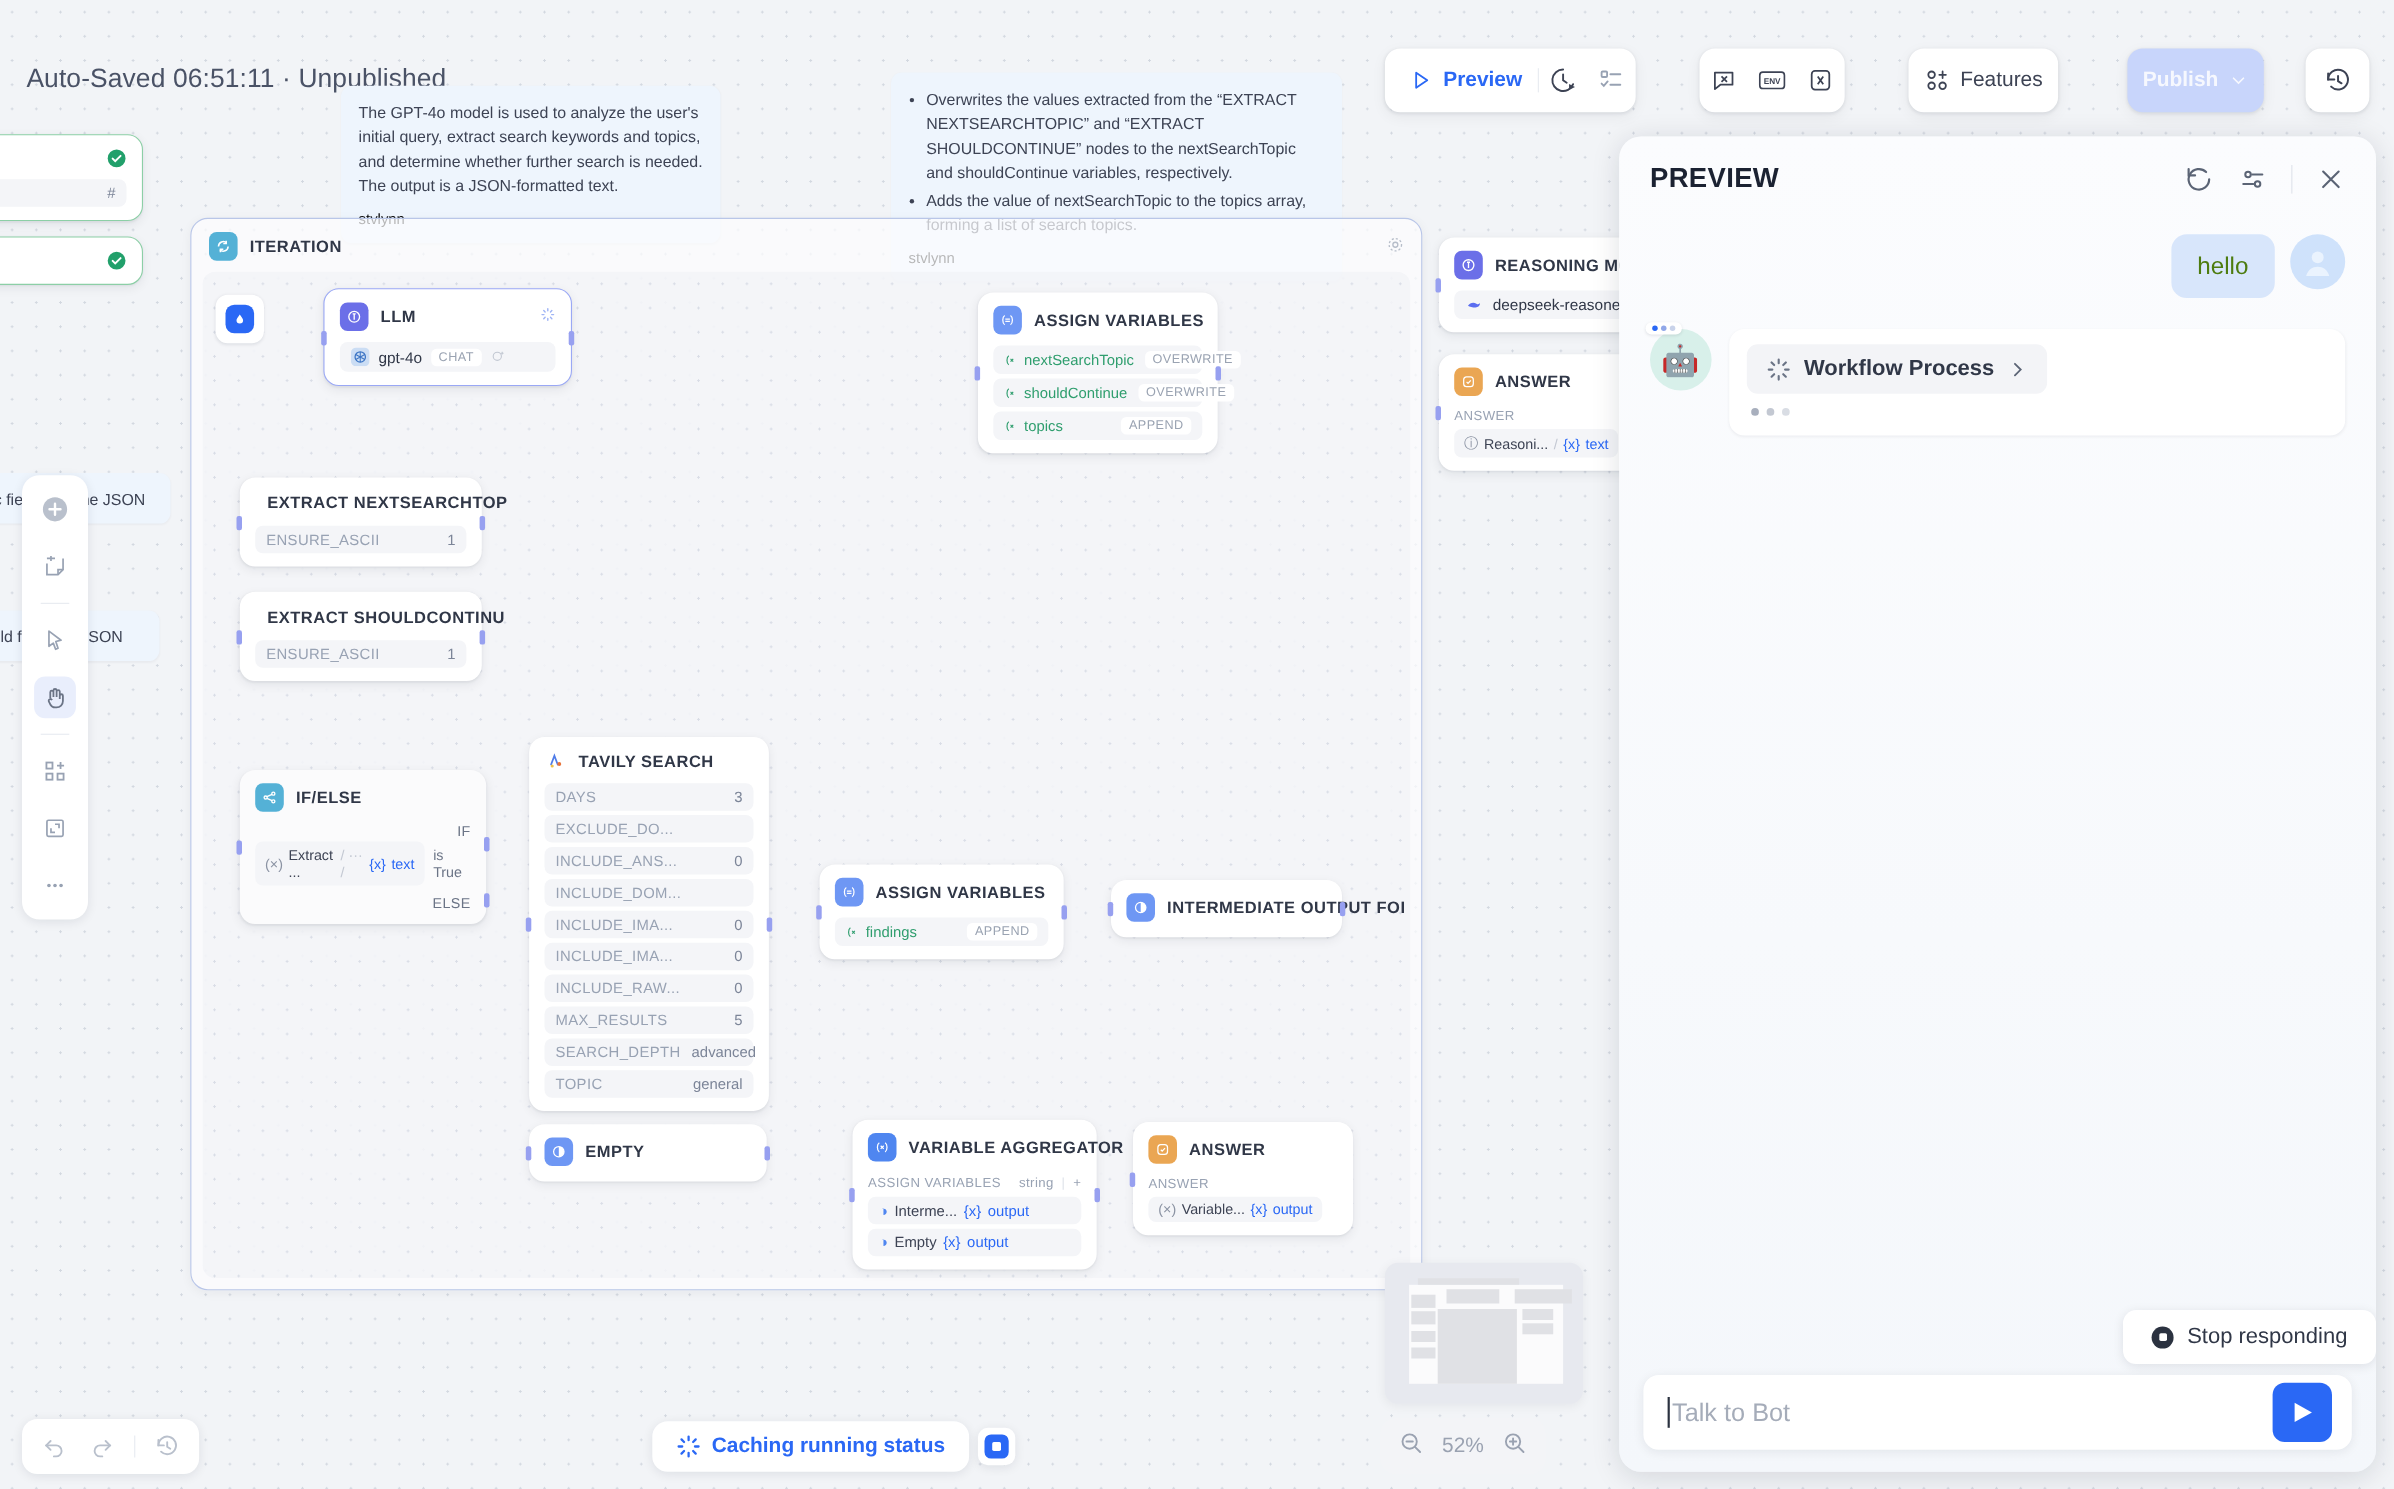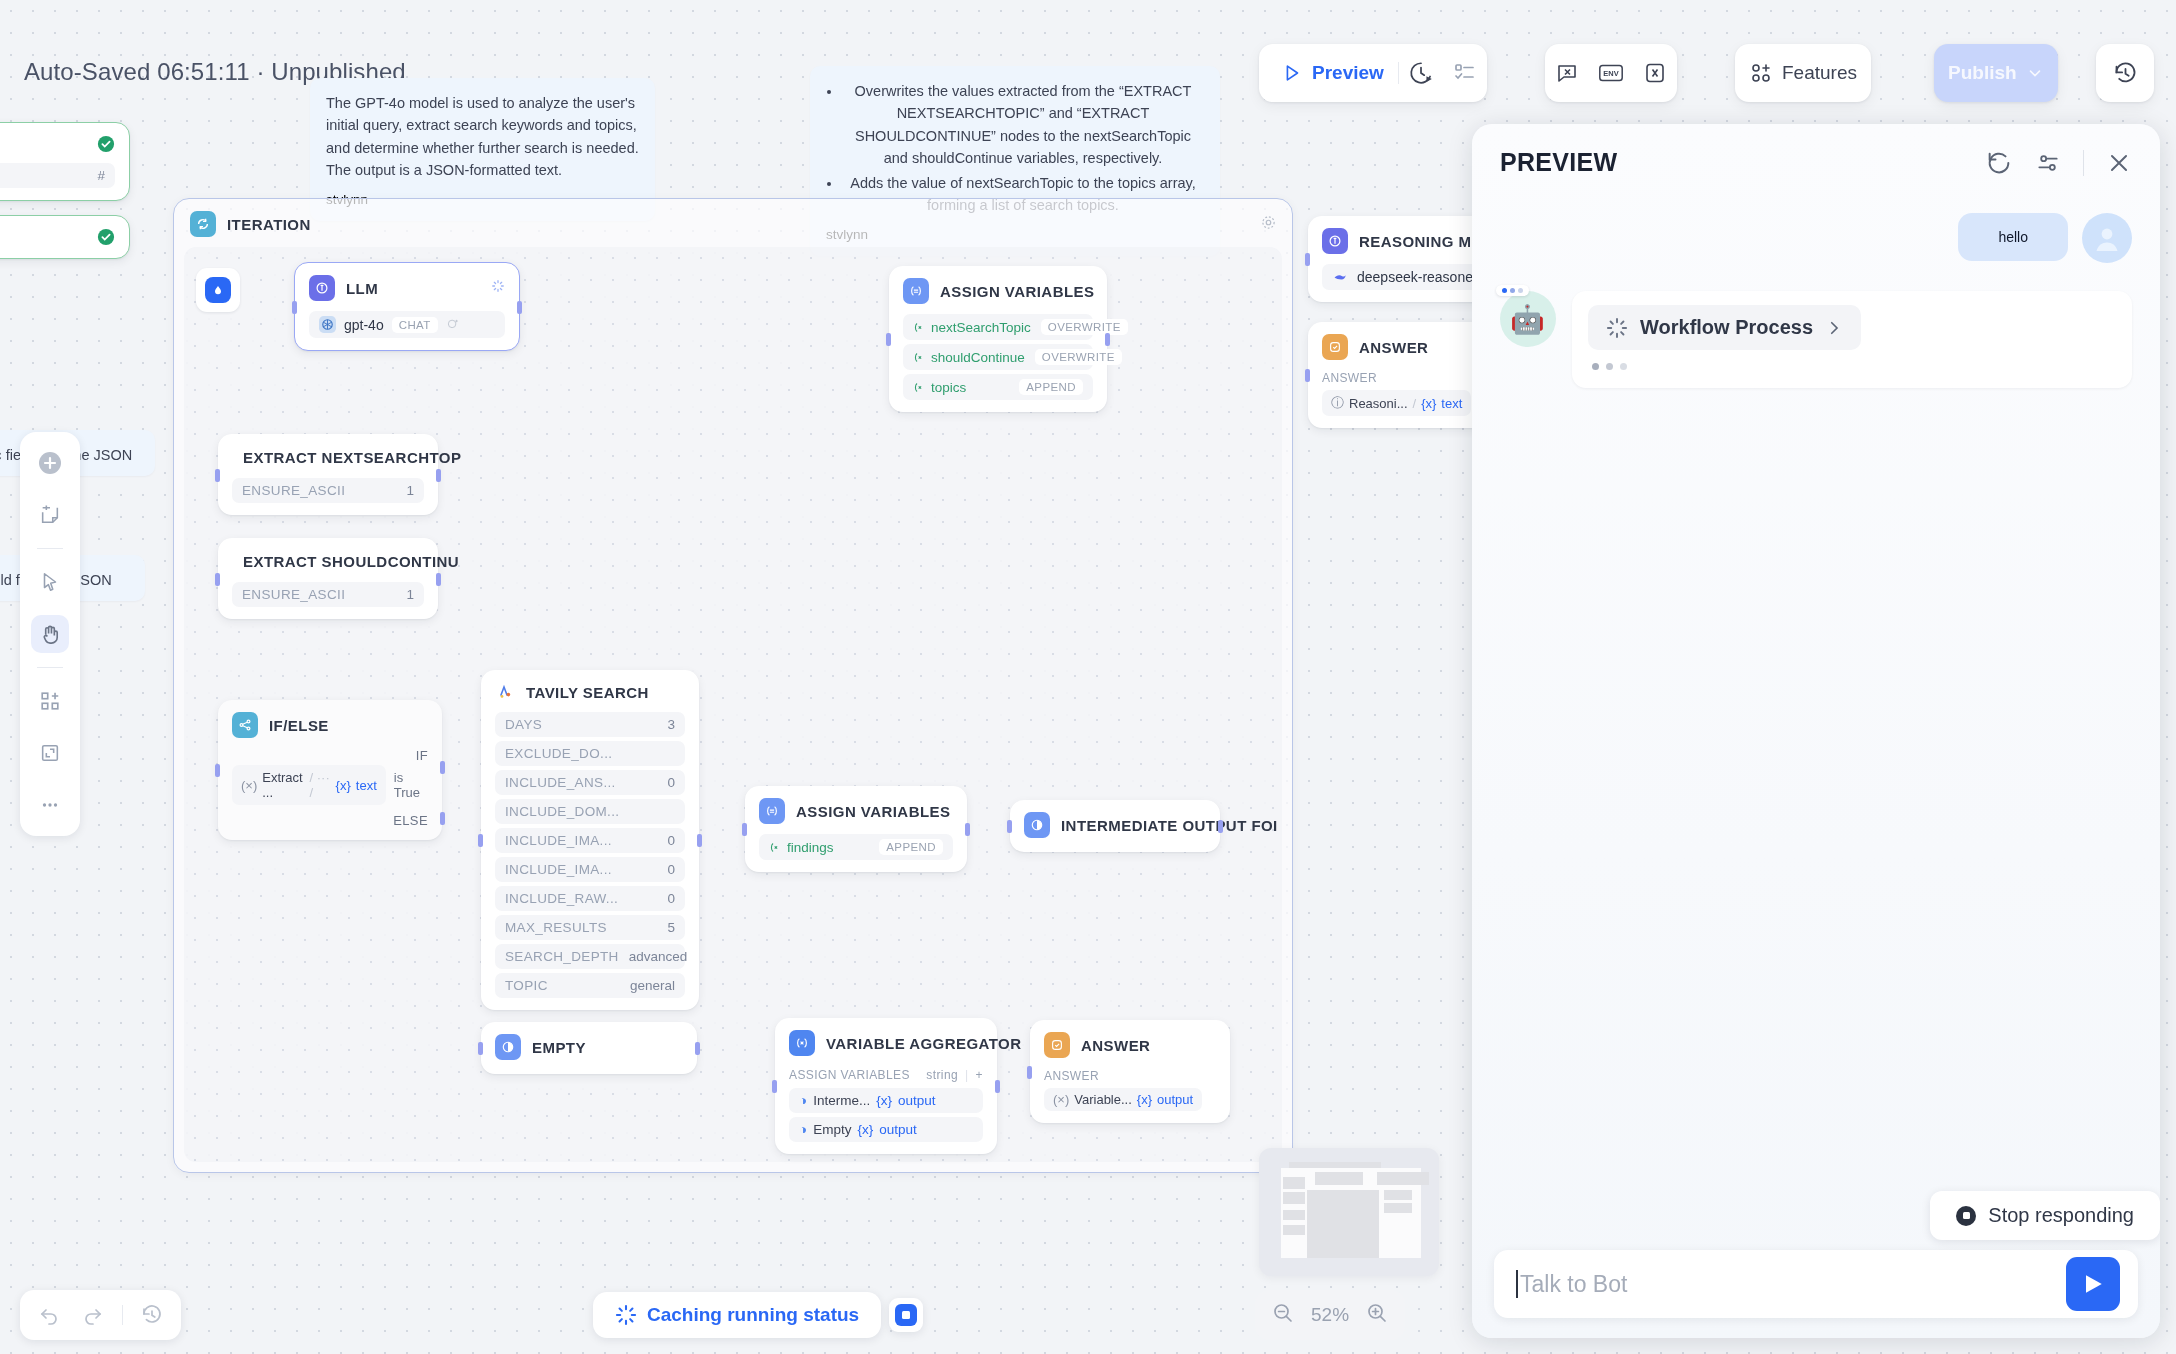--- a/index.html
+++ b/index.html
@@ -30,21 +30,21 @@
     position: absolute;
     background: #eef5fd;
     border-radius: 10px;
     padding: 14px 16px 10px 16px;
     color: #3d4354;
     font-size: 14.5px;
     line-height: 1.55;
     box-shadow: 0 1px 2px rgba(16,24,40,.04);
   }
   .note .author { color: #000000; font-size: 13.5px; margin-top: 8px; }
-  .note ul { margin: 0 0 0 16px; text-align: center; }
+  .note ul { margin: 0 0 0 16px; }
   .note li { margin-bottom: 2px; }
   #note-gpt { left: 310px; top: 78px; width: 345px; }
   #note-tr { left: 810px; top: 66px; width: 410px; }
   #note-l1 { left: -120px; top: 430px; width: 275px; }
   #note-l2 { left: -130px; top: 555px; width: 275px; }
 
   
   .node {
     position: absolute;
     background: #fff;
@@ -229,22 +229,22 @@
     font-size: 25px; font-weight: 800; color:#1b2232; letter-spacing: .3px;
   }
   #preview .ph-sp { flex:1; }
   #preview .ph-ico { color:#5b6475; margin-left: 22px;
     display:flex;align-items:center;justify-content:center;}
   #preview .ph-div { width:1px;height:26px;background:#dfe3ea; margin-left:22px;}
 
   .chat { flex:1; padding: 26px 28px 0 28px; overflow:hidden; position:relative;}
   .msg-user { display:flex; justify-content:flex-end; align-items:flex-start; gap: 14px; }
   .bubble-user {
-    background:#d8e6fb; border-radius: 14px; padding: 16px 40px;
-    font-size: 14px; color:#0f172a;
+    background:#d8e6fb; border-radius: 14px; padding: 16px 24px;
+    font-size: 22px; color:#4d7c0f;
   }
   .avatar {
     width:50px;height:50px;border-radius:50%;
     background:#cfe2fb; display:flex;align-items:center;justify-content:center;
     flex:0 0 auto;
   }
   .msg-bot { display:flex; gap: 16px; margin-top: 28px; align-items:flex-start;}
   .bot-ava {
     width:56px;height:56px;border-radius:50%;
     background:#d8f0ea; display:flex;align-items:center;justify-content:center;

